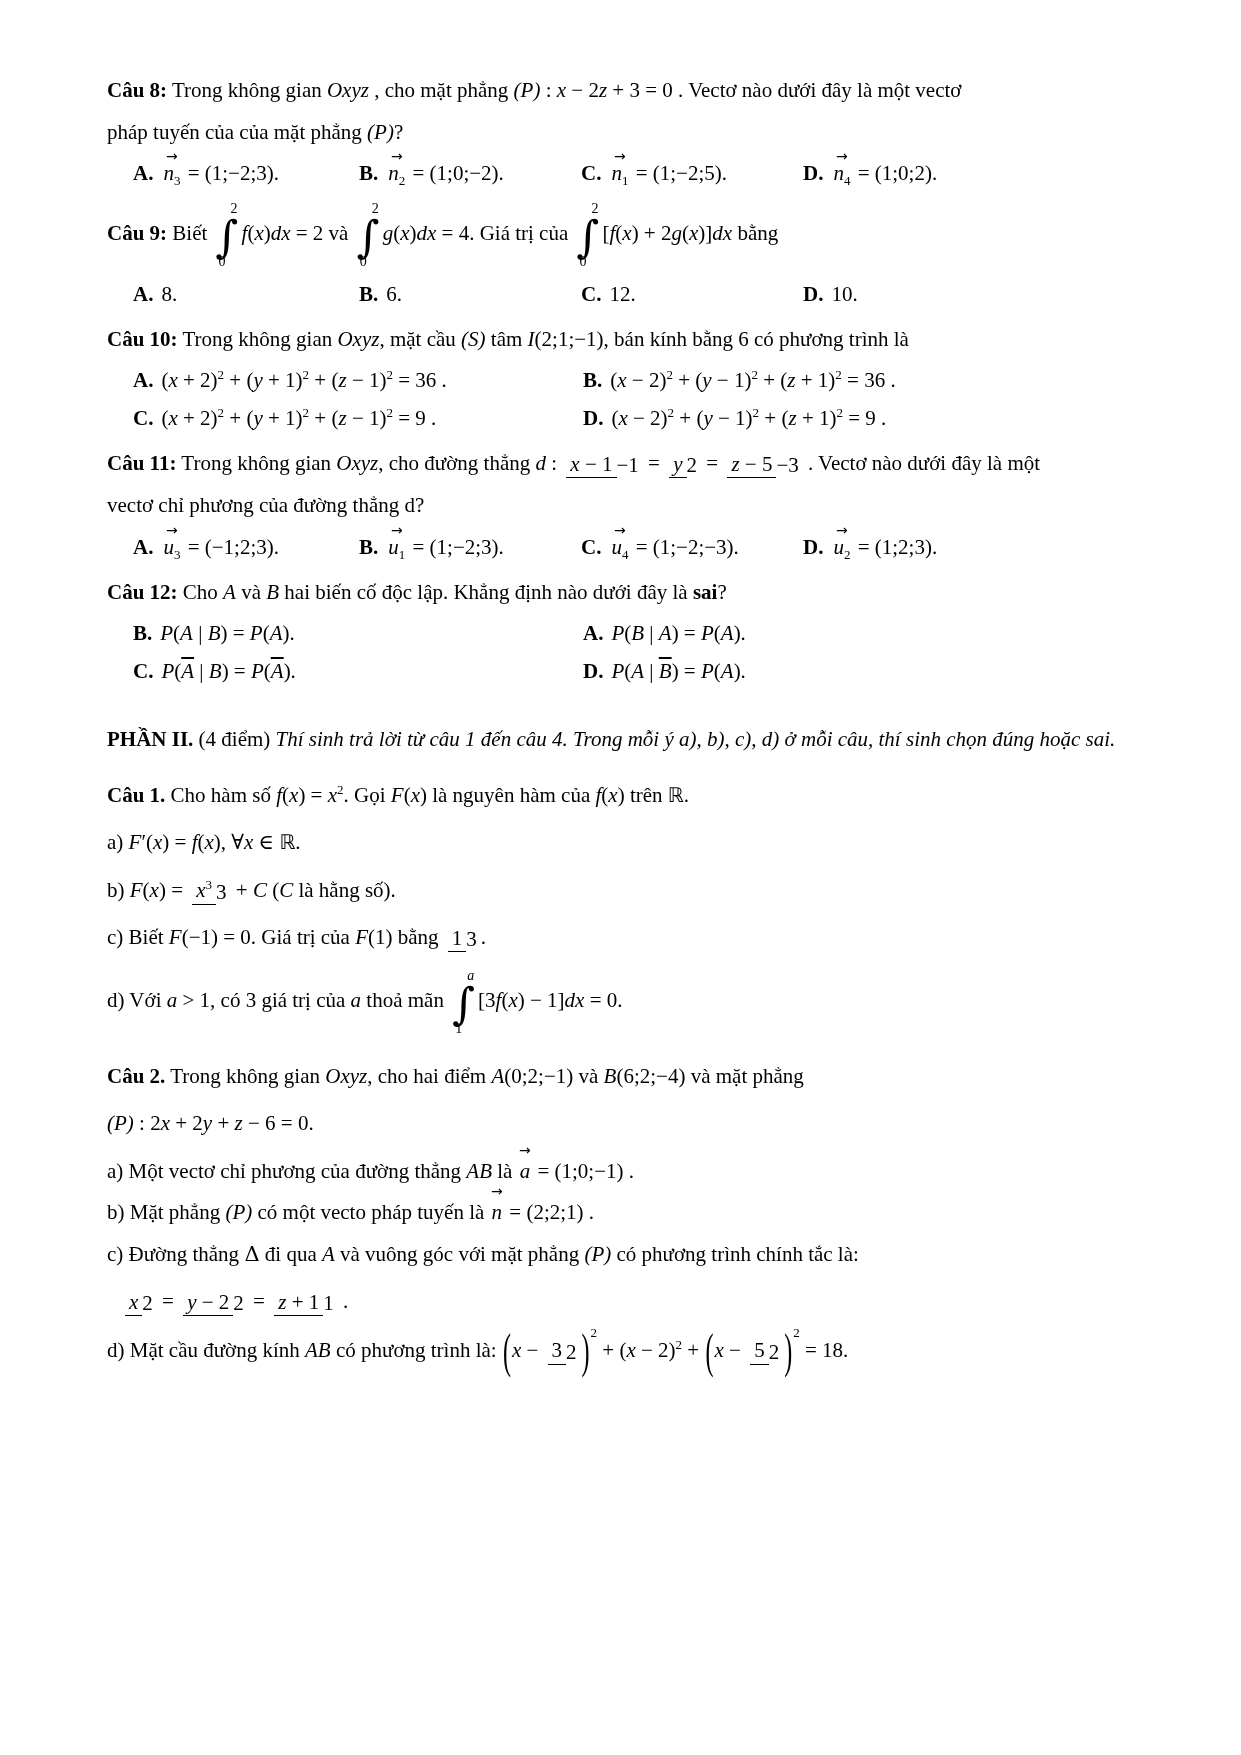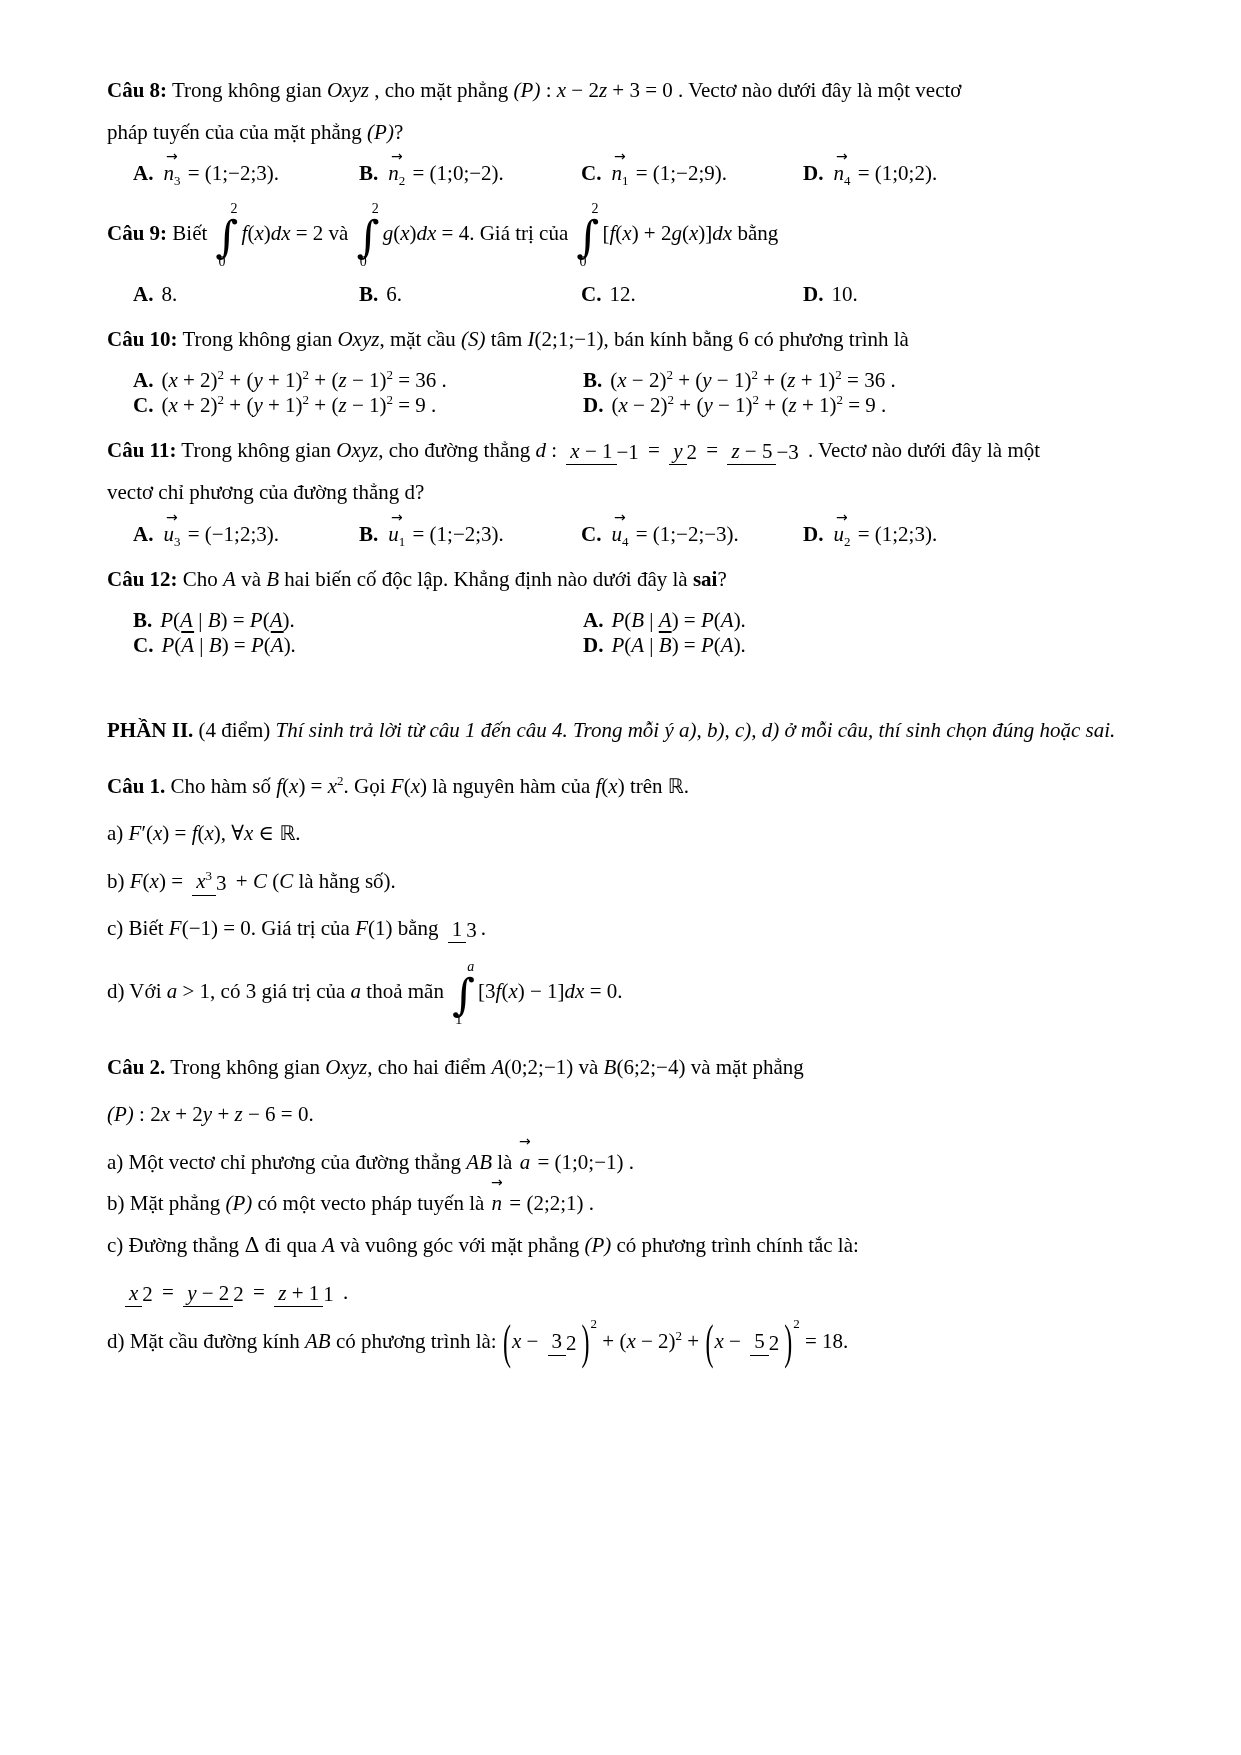--- a/index.html
+++ b/index.html
@@ -1,31 +1,31 @@
 <!DOCTYPE html>
 <html><head>
 <meta charset="utf-8">
 <style>
   html,body{margin:0;padding:0;background:#ffffff;color:#000;}
   body{width:1241px;height:1755px;overflow:hidden;
        font-family:"Liberation Serif","DejaVu Serif",serif;font-size:21px;}
   #doc{padding:58px 100px 0 107px;}
   .blk{margin-top:16px;}
-  .blk.mt-lg{margin-top:57px;}
+  .blk.mt-lg{margin-top:40px;}
   .blk.mt-md{margin-top:24px;}
   .line{line-height:1.55;white-space:nowrap;}
   .line + .line{margin-top:9px;}
   .line.sub{margin-top:15px;}
   .line.wrap{white-space:normal;line-height:1.45;}
   .line.indent{margin-left:14px;}
   .bld{font-weight:bold;text-align:center;}
   .ita{font-style:italic;}
   .opts{margin-left:26px;margin-top:13px;display:grid;}
   .opts.row4{grid-template-columns:226px 222px 222px 1fr;}
-  .opts.grid2{grid-template-columns:450px 1fr;row-gap:0;}
+  .opts.grid2{grid-template-columns:450px 1fr;row-gap:13px;}
   .opt{white-space:nowrap;}
   .opt .lab{font-weight:bold;margin-right:8px;}
   sup.sp{font-size:13px;vertical-align:8px;line-height:0;}
   sup.sp.hi{vertical-align:20px;}
   sub.sb{font-size:13px;vertical-align:-5px;line-height:0;}
   .fr{display:inline-flex;flex-direction:row;align-items:center;
       vertical-align:middle;margin:0 4px;line-height:1.12;text-align:center;}
   .fr .num{border-bottom:1.4px solid #000;padding:0 4px 1px;}
   .fr .den{padding-top:1px;}
   .intg{display:inline-flex;flex-direction:column;align-items:center;
@@ -47,21 +47,21 @@
 <body>
 
 <main id="page">
   <section id="doc">
       <div class="blk ">
         <div class="line "><span class="bld">Câu 8:</span><span class="t"> Trong không gian </span><span class="ita">Oxyz</span><span class="t"> , cho mặt phẳng </span><span class="ita">(P)</span><span class="t"> : </span><span class="ita">x</span><span class="t"> − 2</span><span class="ita">z</span><span class="t"> + 3 = 0 . Vectơ nào dưới đây là một vectơ</span></div>
         <div class="line "><span class="t">pháp tuyến của của mặt phẳng </span><span class="ita">(P)</span><span class="t">?</span></div>
         <div class="opts row4">
           <span class="opt"><span class="lab">A.</span><span class="vec"><span class="arr">→</span><span class="bd">n</span><sub class="sb">3</sub></span><span class="t"> = (1;−2;3).</span></span>
           <span class="opt"><span class="lab">B.</span><span class="vec"><span class="arr">→</span><span class="bd">n</span><sub class="sb">2</sub></span><span class="t"> = (1;0;−2).</span></span>
-          <span class="opt"><span class="lab">C.</span><span class="vec"><span class="arr">→</span><span class="bd">n</span><sub class="sb">1</sub></span><span class="t"> = (1;−2;9).</span></span>
+          <span class="opt"><span class="lab">C.</span><span class="vec"><span class="arr">→</span><span class="bd">n</span><sub class="sb">1</sub></span><span class="t"> = (1;−2;5).</span></span>
           <span class="opt"><span class="lab">D.</span><span class="vec"><span class="arr">→</span><span class="bd">n</span><sub class="sb">4</sub></span><span class="t"> = (1;0;2).</span></span>
         </div>
       </div>
       <div class="blk ">
         <div class="line "><span class="bld">Câu 9:</span><span class="t"> Biết </span><span class="intg">
             <span class="ihi">2</span>
             <span class="isn">∫</span>
             <span class="ilo">0</span>
           </span><span class="ita">f</span><span class="t">(</span><span class="ita">x</span><span class="t">)</span><span class="ita">dx</span><span class="t"> = 2  và </span><span class="intg">
             <span class="ihi">2</span>

